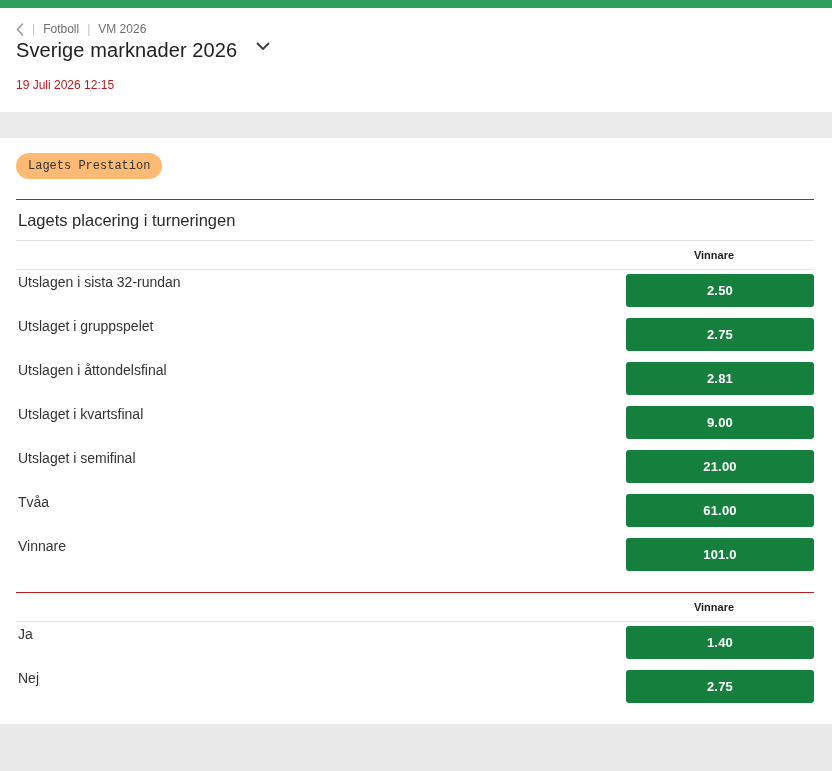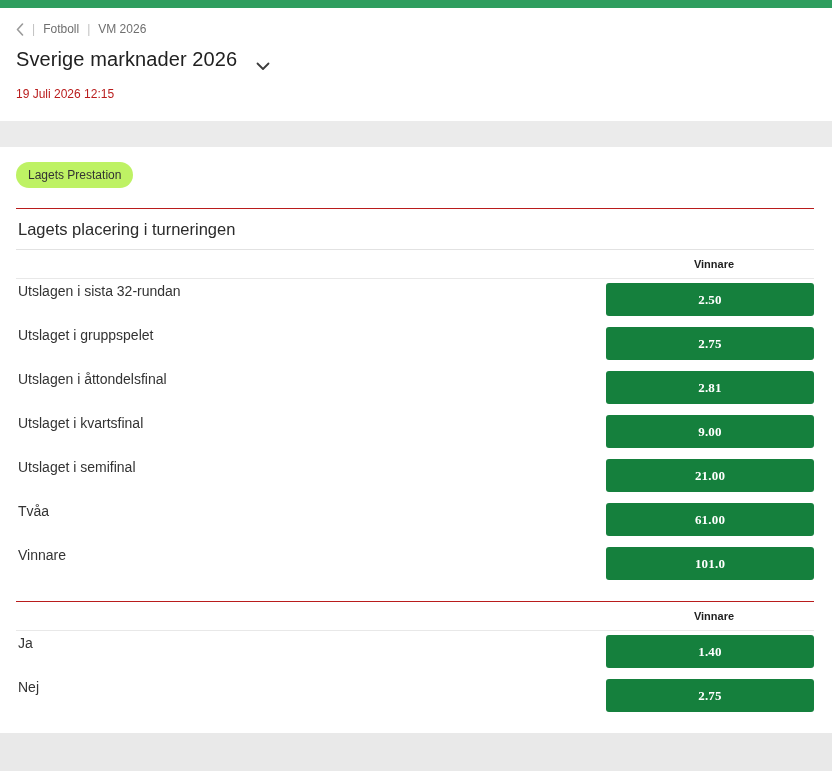--- a/index.html
+++ b/index.html
@@ -37,23 +37,23 @@
     line-height: 0;
   }
   .crumb-sep { color: #c0c0c0; font-size: 12px; }
   .crumb {
     color: #6f6f6f;
     text-decoration: none;
     cursor: pointer;
   }
   .title-row {
     display: flex;
-    align-items: flex-end;
+    align-items: flex-start;
     gap: 19px;
-    margin-top: 12px;
+    margin-top: 3px;
   }
   .page-title {
     font-size: 20px;
     font-weight: 500;
     color: #212121;
     letter-spacing: .1px;
   }
   .title-chevron { cursor: pointer; line-height: 0; margin-top: 3px; }
   .datetime {
     margin-top: 16px;
@@ -66,27 +66,27 @@
   }
   .content {
     background: #ffffff;
     padding: 0 18px 0 16px;
   }
   .chip-row {
     padding: 15px 0 20px 0;
   }
   .chip {
     display: inline-block;
-    background: #bef264;
+    background: #fdba74;
     border: none;
     border-radius: 14px;
     padding: 6px 12px;
     font-size: 12px;
     color: #333333;
-    font-family: Liberation Sans, sans-serif;
+    font-family: Liberation Mono, monospace;
     cursor: pointer;
   }
   .market-section { border-top: 1px solid #b91c1c; }
   .section-title {
     font-size: 16.5px;
     font-weight: 500;
     color: #2b2b2b;
     padding: 11px 0 10px 2px;
     border-bottom: 1px solid #e2e2e2;
   }
@@ -109,29 +109,29 @@
     justify-content: space-between;
     align-items: flex-start;
     height: 44px;
   }
   .market-label {
     font-size: 14px;
     color: #333333;
     padding-left: 2px;
   }
   .odds-btn {
-    width: 208px;
+    width: 188px;
     height: 33px;
     background: var(--accent, #15803d);
     color: #ffffff;
     font-weight: 700;
     font-size: 13px;
     border: none;
     border-radius: 3px;
-    font-family: Liberation Serif, serif;
+    font-family: Liberation Sans, sans-serif;
     cursor: pointer;
     letter-spacing: .2px;
   }
 </style>
 </head>
 <body>
 
 <div class="page">
 
   <div class="top-strip"></div>

